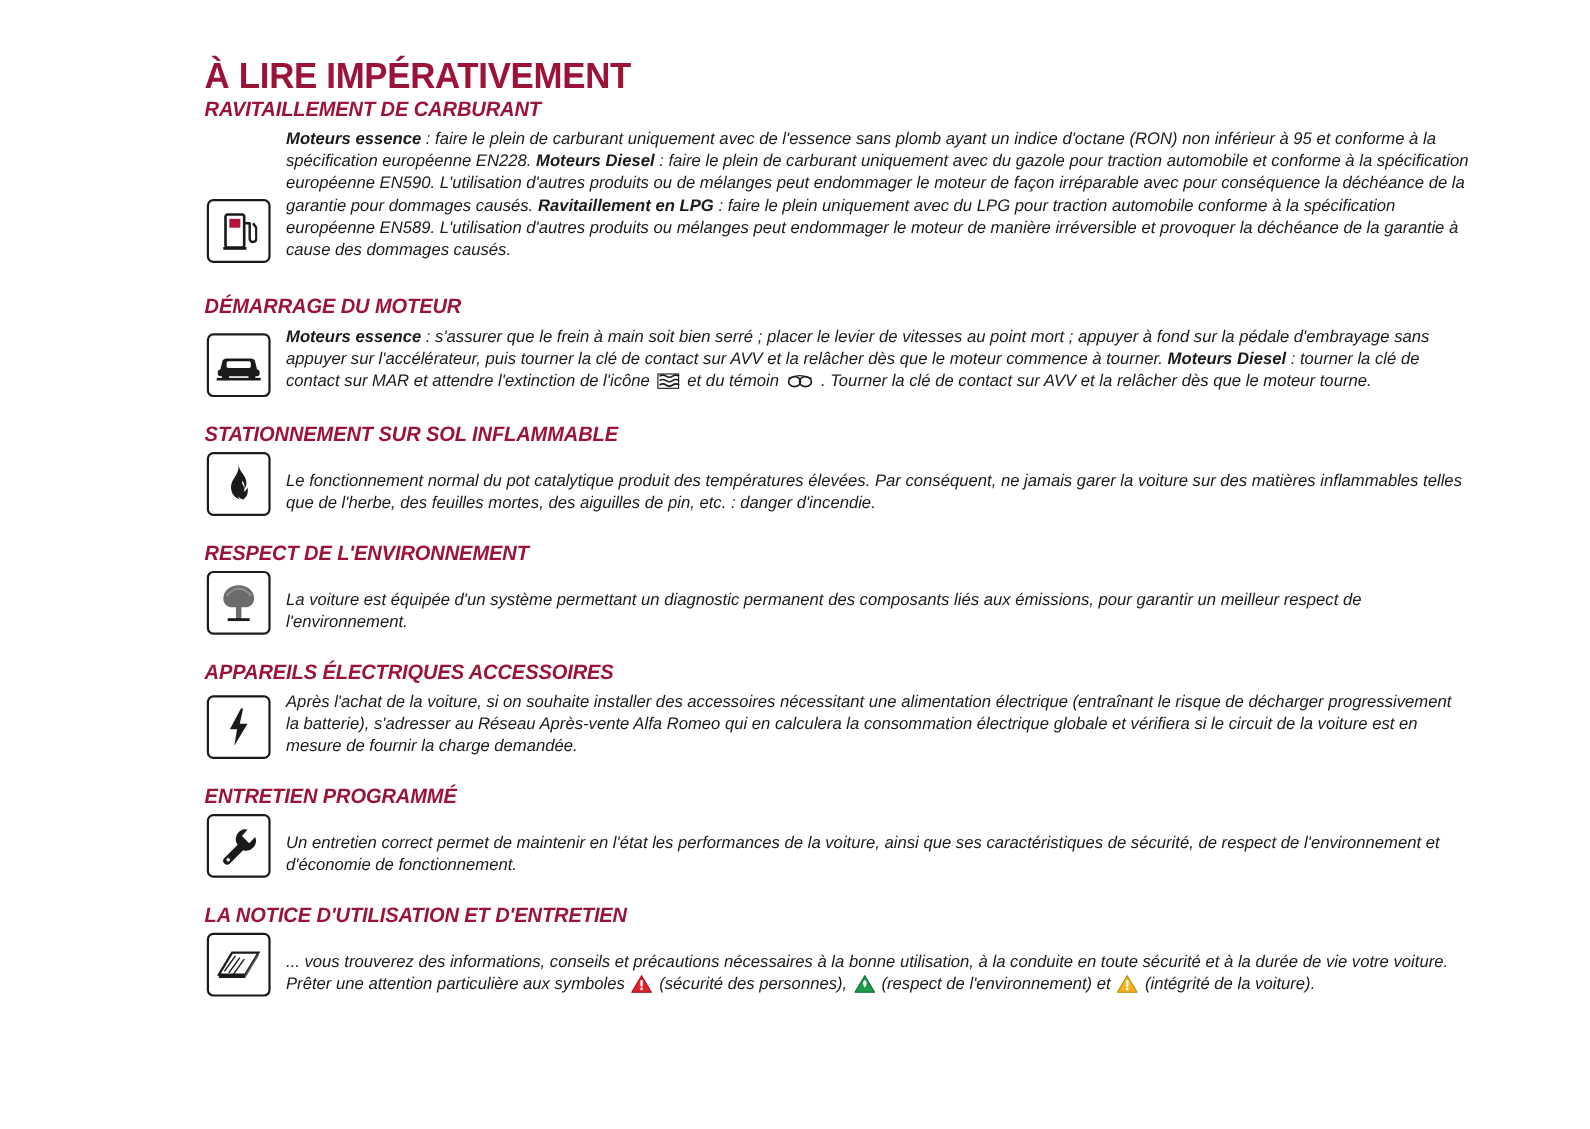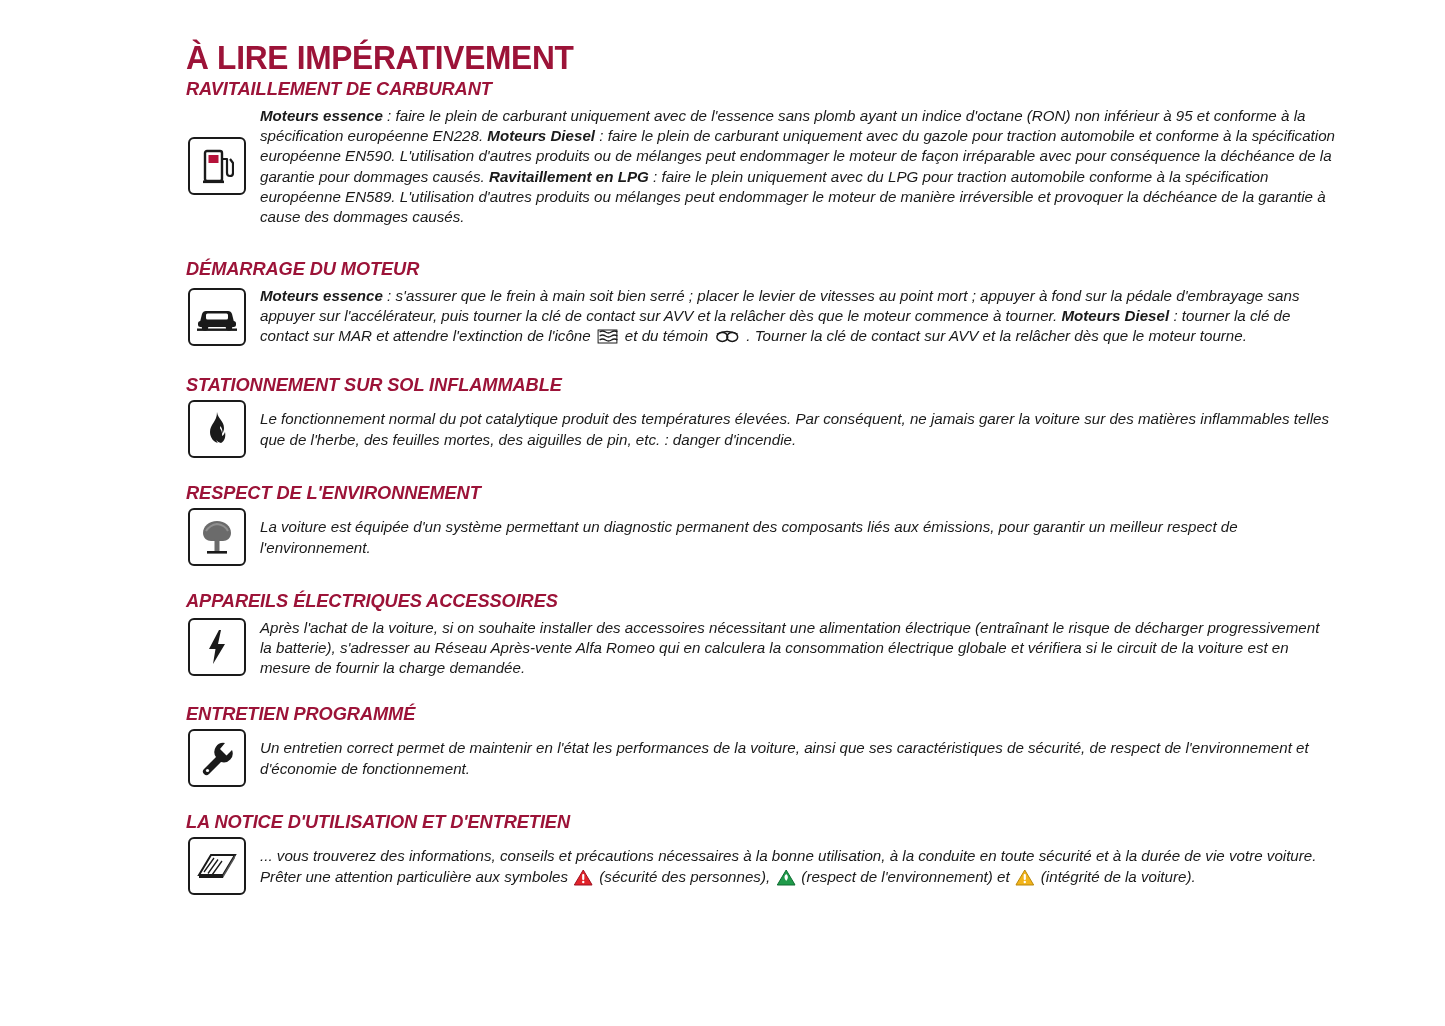--- a/index.html
+++ b/index.html
@@ -11,21 +11,21 @@
     width: 1445px;
     height: 1026px;
     font-family: "Liberation Sans", sans-serif;
     color: #1a1a1a;
     position: relative;
     overflow: hidden;
   }
   .page {
     position: absolute;
     left: 186px;
-    top: 41px;
+    top: 52px;
     width: 1160px;
   }
   .main-title {
     font-size: 33px;
     font-weight: bold;
     color: #9c1338;
     letter-spacing: -0.3px;
     line-height: 1.05;
     margin: 0 0 2px 0;
     font-stretch: condensed;
@@ -40,21 +40,21 @@
     font-size: 19px;
     font-weight: bold;
     color: #9c1338;
     letter-spacing: -0.1px;
     margin: 0 0 4px 0;
     transform: scaleX(0.96);
     transform-origin: left center;
   }
   .row {
     display: flex;
-    align-items: center;
+    align-items: flex-end;
   }
   .icon-box {
     width: 58px;
     height: 58px;
     min-width: 58px;
     border: 2px solid #1a1a1a;
     border-radius: 6px;
     margin-left: 2px;
     margin-right: 14px;
     display: flex;

